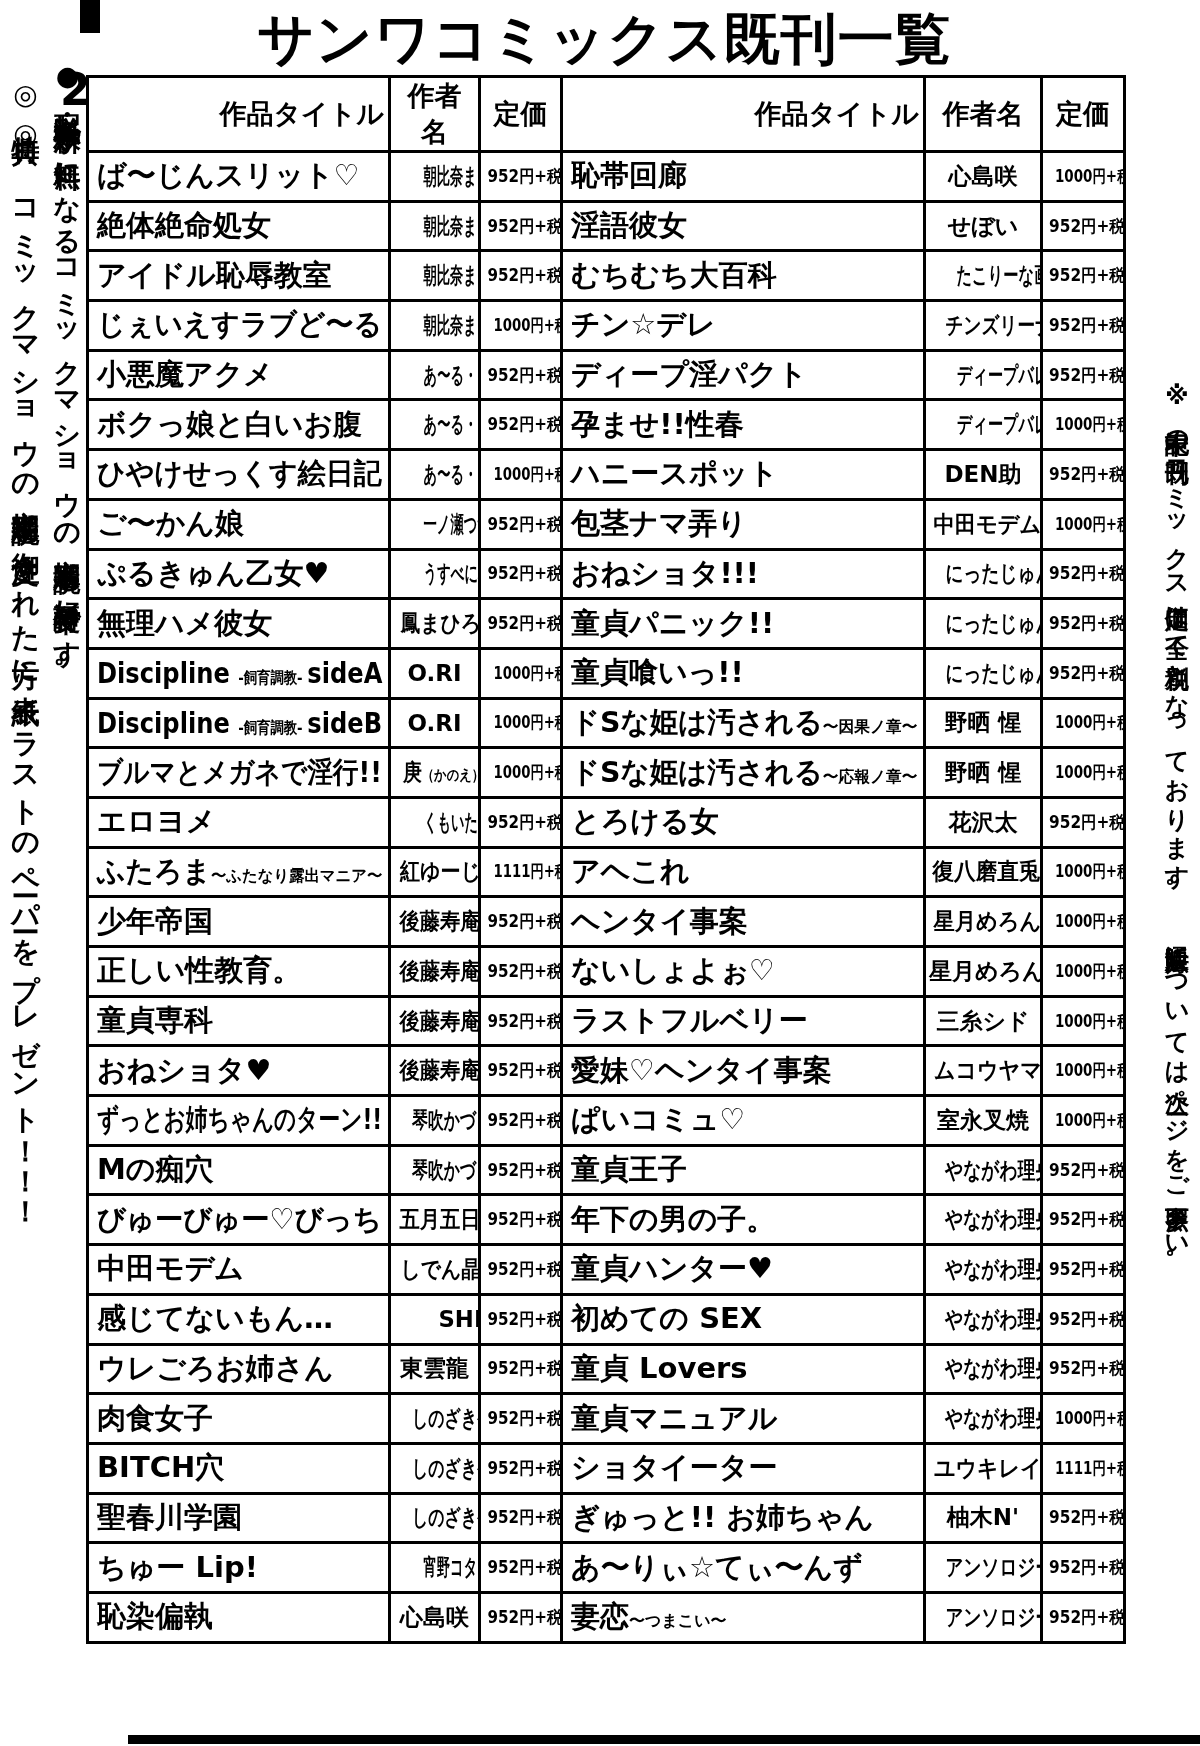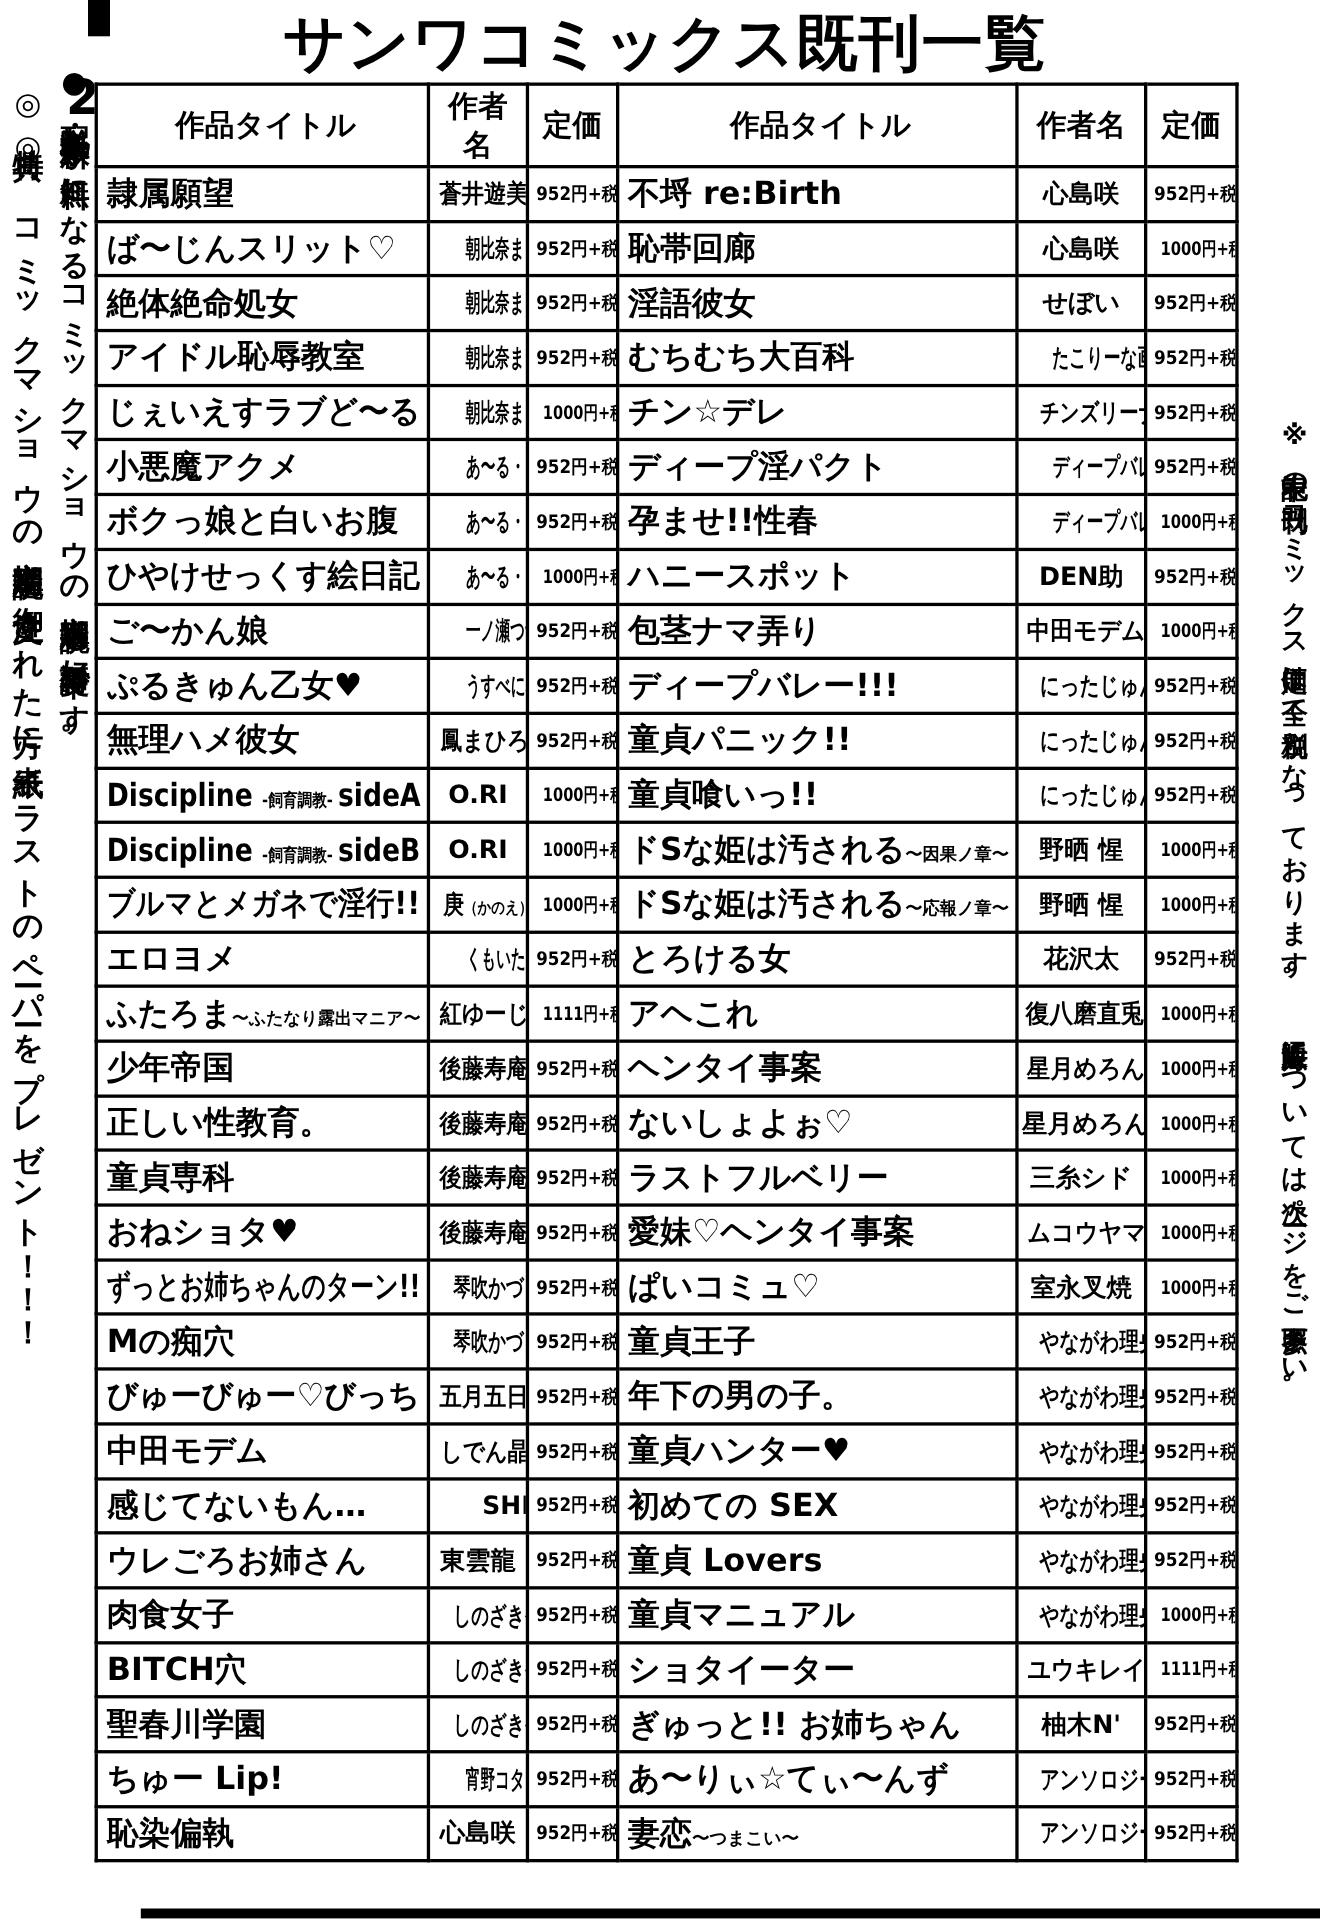--- a/index.html
+++ b/index.html
@@ -37,21 +37,21 @@
     border-collapse:collapse;table-layout:fixed;width:1037px;
     background:#fff;
   }
   .catalog th,.catalog td{
     border:3px solid #000;overflow:hidden;vertical-align:middle;
     padding:0 6px;
   }
   .catalog thead tr{height:42px;}
   .catalog tbody tr{height:49.7px;}
   .catalog th{font-size:27px;font-weight:800;text-align:center;padding:0 4px;}
-  .catalog th.h-title{text-align:center;padding-left:10px;}
+  .catalog th.h-title{text-align:right;padding-left:10px;}
   td.c-title{text-align:left;padding-left:8px;}
   td.c-author{text-align:center;padding:0 3px;}
   td.c-price{text-align:center;padding:0 2px;}
   .fit{display:inline-block;white-space:nowrap;transform-origin:left center;max-width:none;}
   td.c-author .fit,td.c-price .fit{transform-origin:center center;}
   .t-main{font-size:29px;font-weight:800;}
   .t-small{font-size:16px;font-weight:800;}
   .a-main{font-size:23px;font-weight:700;}
   .a-small{font-size:15px;font-weight:700;}
   .p-text{font-size:17px;font-weight:700;}
@@ -92,28 +92,20 @@
       <th class="h-title">作品タイトル</th>
       <th>作者名</th>
       <th>定価</th>
       <th class="h-title">作品タイトル</th>
       <th>作者名</th>
       <th>定価</th>
     </tr>
   </thead>
   <tbody>
       <tr>
-        <td class="c-title"><span class="fit"><span class="t-main">隷属願望</span></span></td>
-        <td class="c-author"><span class="fit" style="transform: scaleX(0.880435);"><span class="a-main">蒼井遊美</span></span></td>
-        <td class="c-price"><span class="fit p-text" style="transform: scaleX(0.892857);">952円+税</span></td>
-        <td class="c-title"><span class="fit"><span class="t-main">不埒 re:Birth</span></span></td>
-        <td class="c-author"><span class="fit"><span class="a-main">心島咲</span></span></td>
-        <td class="c-price"><span class="fit p-text" style="transform: scaleX(0.904762);">952円+税</span></td>
-      </tr>
-      <tr>
         <td class="c-title"><span class="fit"><span class="t-main">ば〜じんスリット♡</span></span></td>
         <td class="c-author"><span class="fit" style="transform: scaleX(0.578571);"><span class="a-main">朝比奈まこと</span></span></td>
         <td class="c-price"><span class="fit p-text" style="transform: scaleX(0.892857);">952円+税</span></td>
         <td class="c-title"><span class="fit"><span class="t-main">恥帯回廊</span></span></td>
         <td class="c-author"><span class="fit"><span class="a-main">心島咲</span></span></td>
         <td class="c-price"><span class="fit p-text" style="transform: scaleX(0.791667);">1000円+税</span></td>
       </tr>
       <tr>
         <td class="c-title"><span class="fit"><span class="t-main">絶体絶命処女</span></span></td>
         <td class="c-author"><span class="fit" style="transform: scaleX(0.578571);"><span class="a-main">朝比奈まこと</span></span></td>
@@ -167,21 +159,21 @@
         <td class="c-author"><span class="fit" style="transform: scaleX(0.578571);"><span class="a-main">一ノ瀬つづき</span></span></td>
         <td class="c-price"><span class="fit p-text" style="transform: scaleX(0.892857);">952円+税</span></td>
         <td class="c-title"><span class="fit"><span class="t-main">包茎ナマ弄り</span></span></td>
         <td class="c-author"><span class="fit" style="transform: scaleX(0.923077);"><span class="a-main">中田モデム</span></span></td>
         <td class="c-price"><span class="fit p-text" style="transform: scaleX(0.791667);">1000円+税</span></td>
       </tr>
       <tr>
         <td class="c-title"><span class="fit"><span class="t-main">ぷるきゅん乙女♥</span></span></td>
         <td class="c-author"><span class="fit" style="transform: scaleX(0.578571);"><span class="a-main">うすべに桜子</span></span></td>
         <td class="c-price"><span class="fit p-text" style="transform: scaleX(0.892857);">952円+税</span></td>
-        <td class="c-title"><span class="fit"><span class="t-main">ディープバレー!!!</span></span></td>
+        <td class="c-title"><span class="fit"><span class="t-main">おねショタ!!!</span></span></td>
         <td class="c-author"><span class="fit" style="transform: scaleX(0.765957);"><span class="a-main">にったじゅん</span></span></td>
         <td class="c-price"><span class="fit p-text" style="transform: scaleX(0.904762);">952円+税</span></td>
       </tr>
       <tr>
         <td class="c-title"><span class="fit"><span class="t-main">無理ハメ彼女</span></span></td>
         <td class="c-author"><span class="fit" style="transform: scaleX(0.861702);"><span class="a-main">鳳まひろ</span></span></td>
         <td class="c-price"><span class="fit p-text" style="transform: scaleX(0.892857);">952円+税</span></td>
         <td class="c-title"><span class="fit"><span class="t-main">童貞パニック!!</span></span></td>
         <td class="c-author"><span class="fit" style="transform: scaleX(0.765957);"><span class="a-main">にったじゅん</span></span></td>
         <td class="c-price"><span class="fit p-text" style="transform: scaleX(0.904762);">952円+税</span></td>

